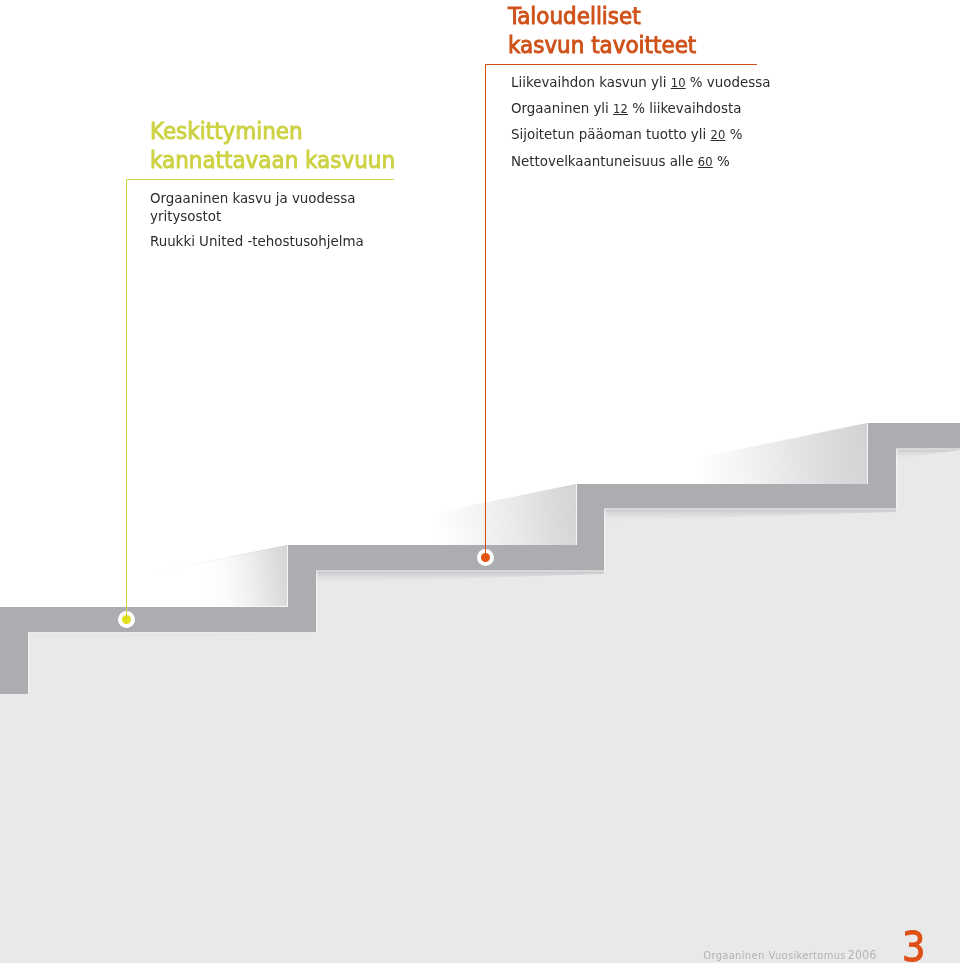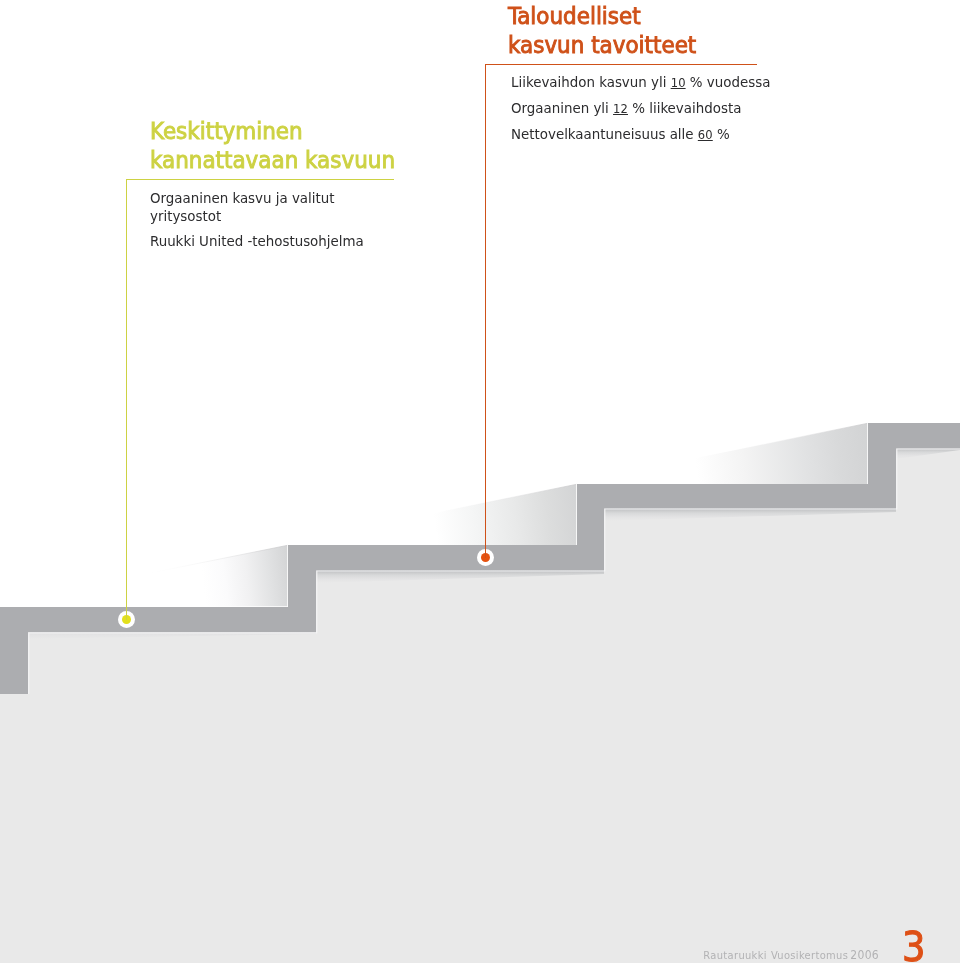--- a/index.html
+++ b/index.html
@@ -131,42 +131,43 @@
                L960 448 L896 448 L896 508 L604 508 L604 570 L316 570 L316 632 L28 632 L28 694 L0 694 Z" fill="#acadb0"></path>
     </svg>
   </div>
 
   <div data-name="left-column">
     <h2 class="hd hd-yellow" data-name="left-heading">
       <span data-name="left-heading-line1">Keskittyminen</span><br>
       <span data-name="left-heading-line2">kannattavaan kasvuun</span>
     </h2>
     <ul class="items left-items" data-name="left-goal-list">
-      <li data-name="list-item">Orgaaninen kasvu ja valitut yritysostot</li>
+      <li data-name="list-item">Orgaaninen kasvu ja vuodessa yritysostot</li>
       <li data-name="list-item">Ruukki United -tehostusohjelma</li>
     </ul>
   </div>
   <div class="rule-h" data-name="left-accent-rule-horizontal"></div>
   <div class="rule-v" data-name="left-accent-rule-vertical"></div>
 
   <div data-name="right-column">
     <h2 class="hd hd-orange" data-name="right-heading">
       <span data-name="right-heading-line1">Taloudelliset</span><br>
       <span data-name="right-heading-line2">kasvun tavoitteet</span>
     </h2>
     <ul class="items right-items" data-name="right-goal-list">
       <li data-name="list-item"><span data-name="item-text">Liikevaihdon kasvun yli </span><span class="num" data-name="item-number">10</span><span data-name="item-text-tail"> % vuodessa</span></li>
       <li data-name="list-item"><span data-name="item-text">Orgaaninen yli </span><span class="num" data-name="item-number">12</span><span data-name="item-text-tail"> % liikevaihdosta</span></li>
+      <li data-name="list-item"><span data-name="item-text">Sijoitetun pääoman tuotto yli </span><span class="num" data-name="item-number">20</span><span data-name="item-text-tail"> %</span></li>
       <li data-name="list-item"><span data-name="item-text">Nettovelkaantuneisuus alle </span><span class="num" data-name="item-number">60</span><span data-name="item-text-tail"> %</span></li>
     </ul>
   </div>
   <div class="rule-h" data-name="right-accent-rule-horizontal"></div>
   <div class="rule-v" data-name="right-accent-rule-vertical"></div>
 
   <div class="dot dot-yellow" data-name="yellow-connector-dot"></div>
   <div class="dot dot-orange" data-name="orange-connector-dot"></div>
 
   <div class="footer" data-name="footer-caption">
-<span data-name="footer-brand">Rautaruukki</span><span class="sp" data-name="footer-gap"></span><span data-name="footer-report">Vuosikertomus</span><span class="sp2" data-name="footer-gap-2"></span><span class="yr" data-name="footer-year">2006</span>
+<span data-name="footer-brand">Orgaaninen</span><span class="sp" data-name="footer-gap"></span><span data-name="footer-report">Vuosikertomus</span><span class="sp2" data-name="footer-gap-2"></span><span class="yr" data-name="footer-year">2006</span>
   </div>
   <div class="pageno" data-name="page-number">3</div>
 
 </div>
 
 </body></html>

